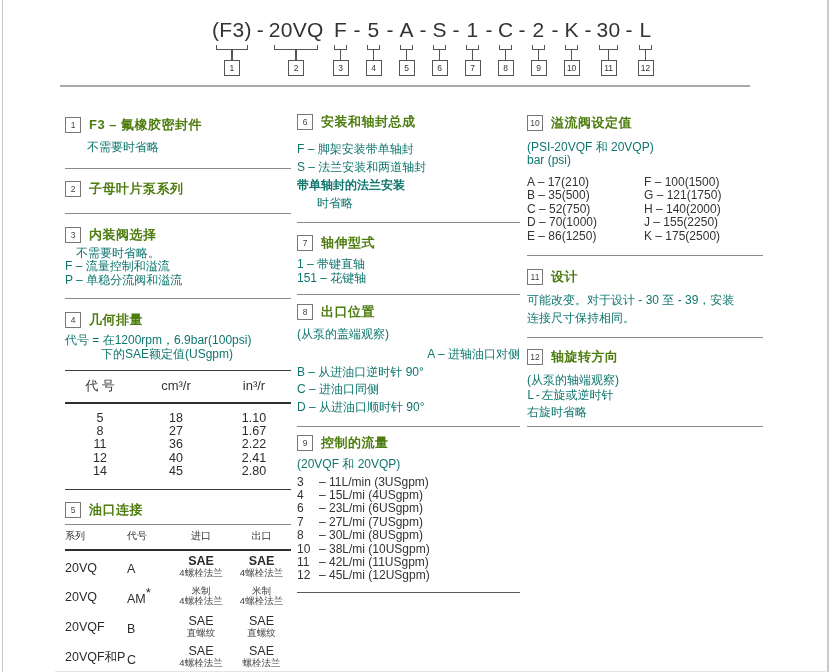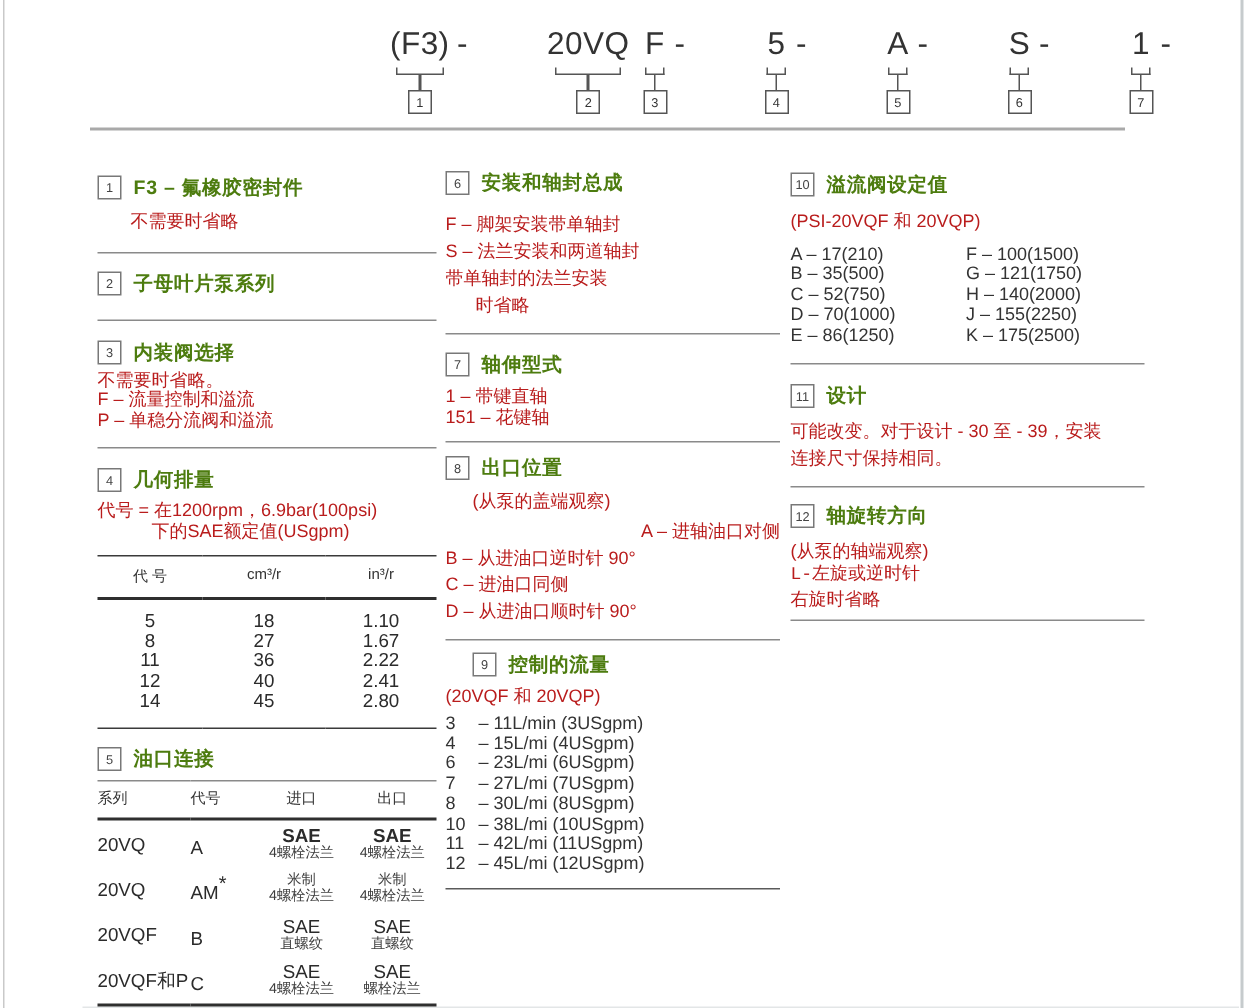--- a/index.html
+++ b/index.html
@@ -7,53 +7,53 @@
     width:830px;height:672px;position:relative;background:#ffffff;
     font-family:"Liberation Sans","DejaVu Sans",sans-serif;color:#2d2d2d;
     overflow:hidden;
   }
   .edge-left{position:absolute;left:2px;top:0;bottom:0;width:1px;background:#c9c9c9;}
   .edge-right{position:absolute;right:1px;top:0;bottom:0;width:2px;background:#c6cbcd;}
   .edge-bottom{position:absolute;left:55px;right:4px;bottom:0;height:1px;background:#e3e6e7;}
 
   
   .code{position:absolute;left:212px;top:17px;display:flex;align-items:flex-start;}
-  .seg{display:flex;flex-direction:column;align-items:center;margin-left:48px;}
+  .seg{display:flex;flex-direction:column;align-items:center;}
   .seg.gap{margin-left:9px;}
   .seg-text{font-size:21px;line-height:26px;color:#333;white-space:nowrap;letter-spacing:.3px;}
   .code-dash{font-size:21px;line-height:26px;color:#333;margin:0 5px;}
   .seg-bracket{height:5px;width:80%;min-width:11px;border:1.4px solid #555;border-top:none;margin-top:2px;box-sizing:border-box;}
   .seg-stem{width:1.4px;height:10px;background:#555;}
   .seg-box{width:14px;height:14px;border:1.3px solid #555;display:flex;align-items:center;justify-content:center;
            font-size:8.5px;color:#333;background:#fff;}
   .top-rule{position:absolute;left:60px;top:85px;width:690px;height:2px;background:#a9a9a9;}
 
   
   .col{position:absolute;top:105px;}
   #col-left{left:65px;width:226px;}
   #col-mid{left:297px;width:223px;}
   #col-right{left:527px;width:236px;}
 
   .sec-head{display:flex;align-items:center;gap:8px;}
   .nbox{flex:0 0 auto;width:14px;height:14px;border:1px solid #787878;color:#444;font-size:8.5px;
         display:flex;align-items:center;justify-content:center;background:#fff;}
   .sec-title{font-weight:bold;font-size:13px;color:#4d7c0f;letter-spacing:.5px;}
-  .bl{font-size:12px;line-height:13.6px;color:#b91c1c;}
+  .bl{font-size:12px;line-height:13.6px;color:#0f766e;}
   .rule{border:none;border-top:1px solid #8a8a8a;margin:0;}
 
   
-  .mt3{margin-top:3px;}.mt4{margin-top:4px;}.mt5{margin-top:5px;}.mt6{margin-top:6px;}
-  .mt7{margin-top:7px;margin-left:18px;}.mt8{margin-top:8px;}.mt9{margin-top:9px;}.mt10{margin-top:10px;}
+  .mt3{margin-top:3px;margin-left:11px;}.mt4{margin-top:4px;}.mt5{margin-top:5px;}.mt6{margin-top:6px;}
+  .mt7{margin-top:7px;}.mt8{margin-top:8px;}.mt9{margin-top:9px;}.mt10{margin-top:10px;}
   .mt11{margin-top:11px;}.mt12{margin-top:12px;}.mt13{margin-top:13px;}.mt15{margin-top:15px;}
   .ind22{margin-left:22px;}.ind36{margin-left:36px;}
 
   
   .disp-table{width:100%;border-collapse:collapse;margin-top:8px;
               border-top:1.5px solid #3a3a3a;border-bottom:1.5px solid #3a3a3a;}
-  .disp-table th{font-weight:normal;font-size:10px;color:#333;padding:6px 0 7px;text-align:center;
+  .disp-table th{font-weight:normal;font-size:13px;color:#333;padding:6px 0 7px;text-align:center;
                  border-bottom:2px solid #2f2f2f;}
   .disp-table td{font-size:12.5px;color:#2b2b2b;text-align:center;padding:0.6px 0;line-height:12.2px;}
   .disp-table tbody tr:first-child td{padding-top:8px;}
   .disp-table tbody tr:last-child td{padding-bottom:12px;}
   .disp-table col.c1{width:70px;} .disp-table col.c2{width:82px;} .disp-table col.c3{width:74px;}
 
   
   .port-table{width:100%;border-collapse:collapse;margin-top:5px;border-bottom:2px solid #2f2f2f;}
   .port-table th{font-weight:normal;font-size:10px;color:#333;padding:4px 0 6px;
                  border-top:1px solid #8a8a8a;border-bottom:2px solid #2f2f2f;}
@@ -318,21 +318,21 @@
 </div>
 
 <div class="col" id="col-mid">
 
   <div class="sec-head mt8">
     <span class="nbox">6</span>
     <span class="sec-title">安装和轴封总成</span>
   </div>
   <div class="bl mt9" style="line-height:18px;">F – 脚架安装带单轴封</div>
   <div class="bl" style="line-height:18px;">S – 法兰安装和两道轴封</div>
-  <div class="bl" style="line-height:18px;">带单轴封的法兰安装</div>
+  <div class="bl" style="line-height:18px;font-weight:bold;">带单轴封的法兰安装</div>
   <div class="bl" style="line-height:18px;padding-left:20px;">时省略</div>
   <hr class="rule mt10">
 
   <div class="sec-head mt11">
     <span class="nbox">7</span>
     <span class="sec-title">轴伸型式</span>
   </div>
   <div class="bl mt6">1 – 带键直轴</div>
   <div class="bl">151 – 花键轴</div>
   <hr class="rule mt9">
@@ -390,20 +390,21 @@
   <hr class="rule mt9" style="border-top-color:#5a5a5a;">
 </div>
 
 <div class="col" id="col-right">
 
   <div class="sec-head mt9">
     <span class="nbox">10</span>
     <span class="sec-title">溢流阀设定值</span>
   </div>
   <div class="bl mt9" style="line-height:13px;">(PSI-20VQF 和 20VQP)</div>
+  <div class="bl" style="line-height:13px;">bar (psi)</div>
   <div class="mt9">
     <div class="pair-row">
         <span class="pair-l">A – 17(210)</span>
         <span>F – 100(1500)</span>
       </div>
     <div class="pair-row">
         <span class="pair-l">B – 35(500)</span>
         <span>G – 121(1750)</span>
       </div>
     <div class="pair-row">

